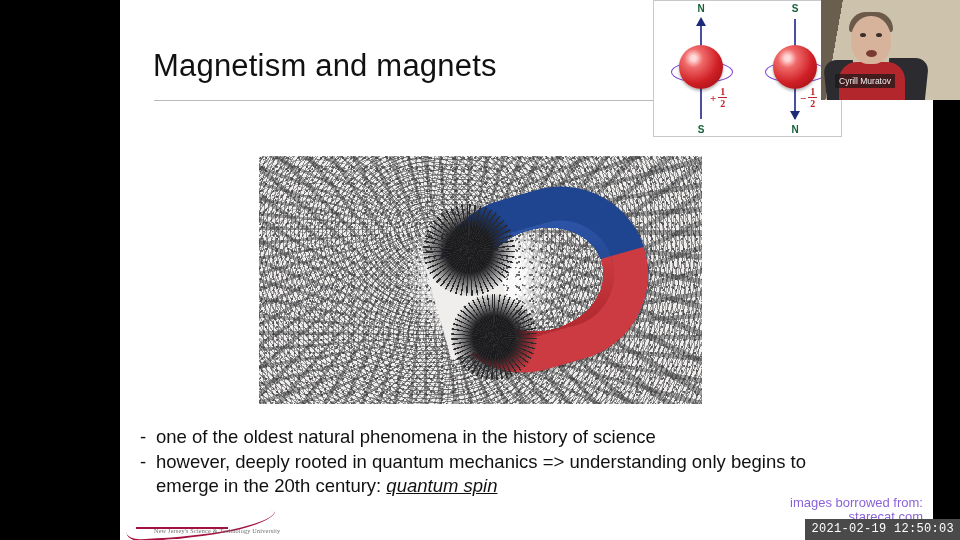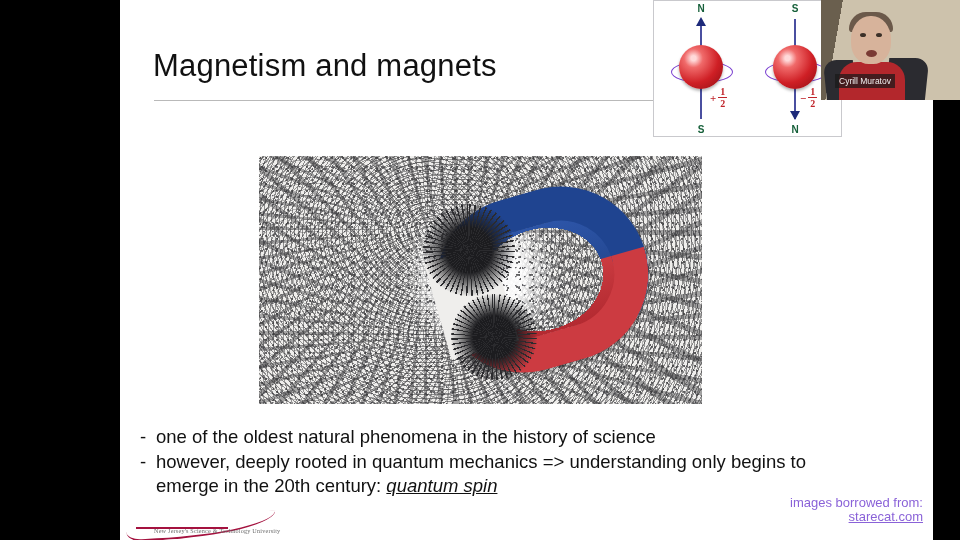--- a/index.html
+++ b/index.html
@@ -230,14 +230,15 @@
     <div id="cam-vestR"></div>
     <div id="cam-shirt"></div>
     <div id="cam-hair"></div>
     <div id="cam-head"></div>
     <div id="cam-eyeL"></div>
     <div id="cam-eyeR"></div>
     <div id="cam-mouth"></div>
     <div id="cam-name">Cyrill Muratov</div>
   </div>
 
+  <div id="ts">2021-02-19  12:50:03</div>
 
 </div>
 
 </body></html>

